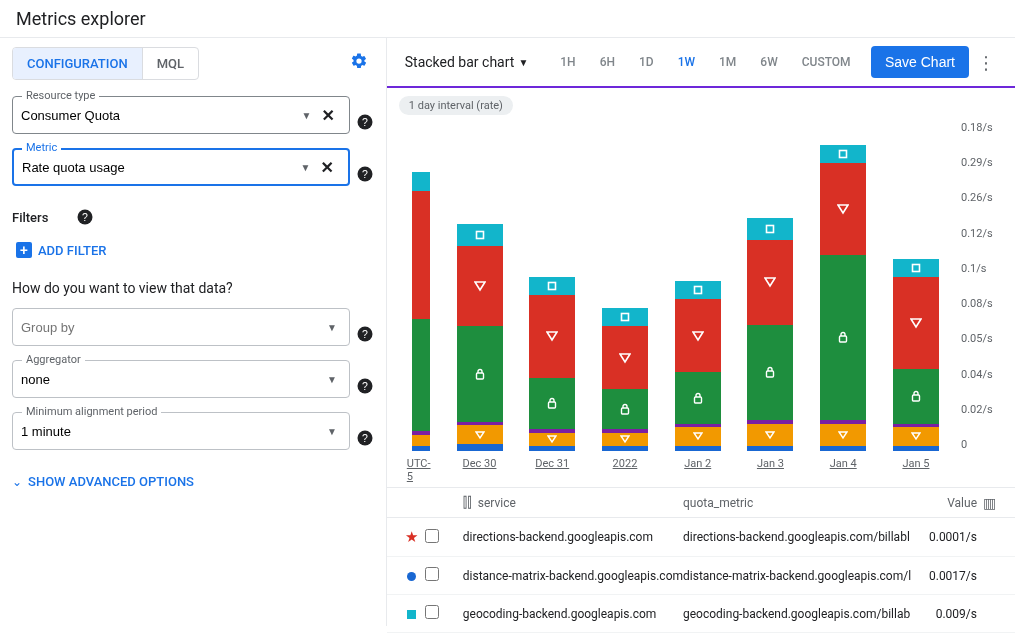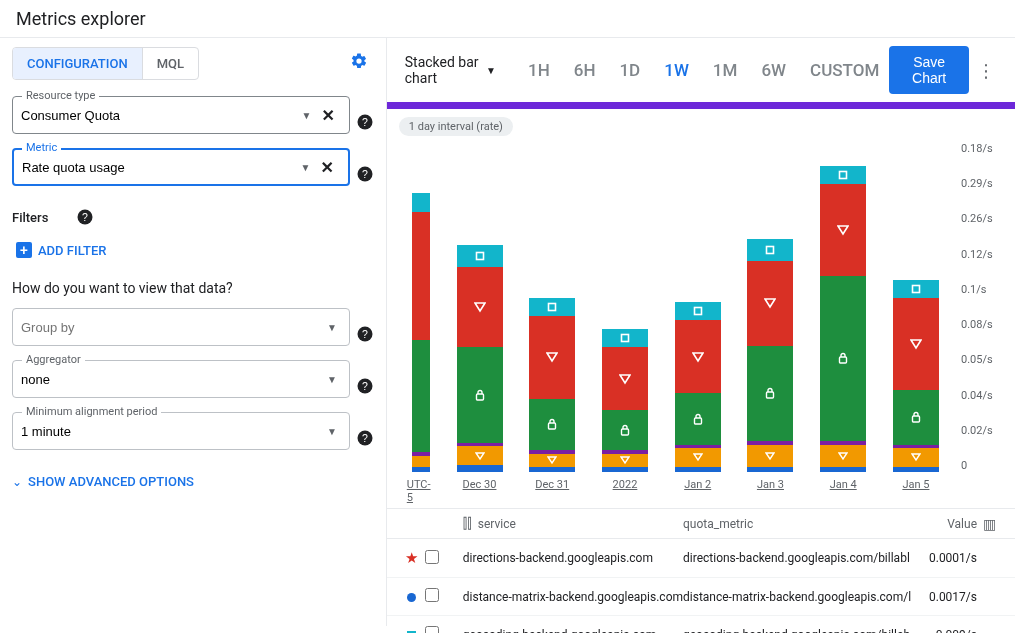--- a/index.html
+++ b/index.html
@@ -29,24 +29,24 @@
   .help svg { width: 18px; height: 18px; }
   .field-row { display: flex; align-items: center; }
 
   .sec-label { font-size: 13px; font-weight: 500; display: flex; align-items: center; gap: 22px; margin: 8px 0 10px 0; }
   .add-filter { display: inline-flex; align-items: center; gap: 6px; color: #1a73e8; font-weight: 500; font-size: 13px; cursor: pointer; padding: 6px 4px; }
   .add-filter .plusbox { width: 16px; height: 16px; background: #1a73e8; color: #fff; display: inline-flex; align-items: center; justify-content: center; font-size: 14px; border-radius: 2px; line-height: 1; }
   .q { font-size: 14px; margin: 16px 0 12px 0; font-weight: 400; }
   .adv { display: inline-flex; align-items: center; gap: 6px; color: #1a73e8; font-weight: 500; font-size: 13px; cursor: pointer; padding: 10px 0; }
   .chev { font-size: 12px; }
 
-  .toolbar { display: flex; align-items: center; padding: 8px 12px; border-bottom: 7px solid #6d28d9; }
+  .toolbar { display: flex; align-items: center; padding: 8px 12px; border-bottom: 2px solid #6d28d9; }
   .chart-type { display: flex; align-items: center; gap: 4px; font-size: 14px; cursor: pointer; padding: 4px 6px; }
   .time-tabs { display: flex; gap: 4px; margin-left: 16px; }
-  .time-tab { padding: 6px 10px; font-size: 17px; color: #80868b; cursor: pointer; font-weight: 500; }
+  .time-tab { padding: 6px 10px; font-size: 12px; color: #80868b; cursor: pointer; font-weight: 500; }
   .time-tab.sel { color: #1a73e8; }
   .save-btn { margin-left: auto; background: #1a73e8; color: #fff; border: none; border-radius: 4px; padding: 8px 14px; font-size: 14px; font-weight: 500; cursor: pointer; }
   .more { font-size: 18px; color: #5f6368; cursor: pointer; padding: 4px 8px; }
 
   .chart-area { position: relative; padding: 6px 12px; flex: 1; }
   .chip { display: inline-block; background: #eceff1; color: #5f6368; font-size: 11px; padding: 3px 10px; border-radius: 10px; margin: 2px 0 6px 0; }
   .plot { position: relative; height: 360px; }
   .yaxis { position: absolute; right: 0; top: 0; bottom: 30px; width: 42px; display: flex; flex-direction: column; justify-content: space-between; text-align: left; font-size: 11px; color: #5f6368; }
   .bars-area { position: absolute; left: 8px; right: 42px; top: 0; bottom: 30px; display: flex; align-items: flex-end; }
   .barcol { display: flex; flex-direction: column-reverse; align-items: center; width: 56px; }

